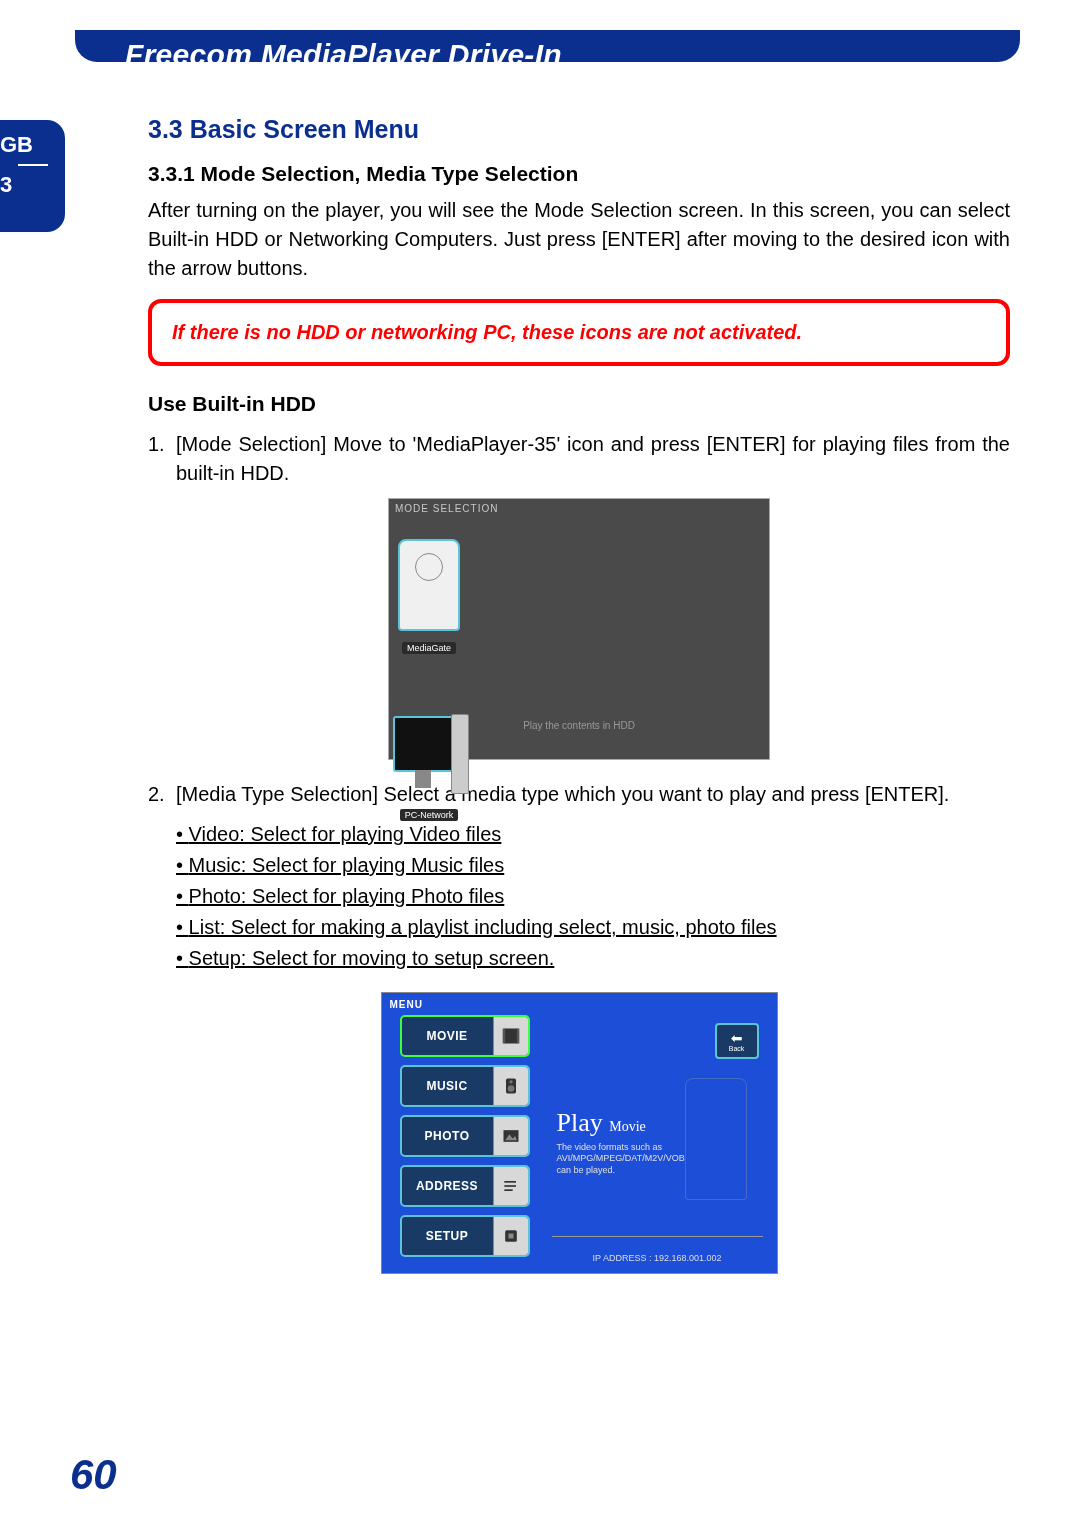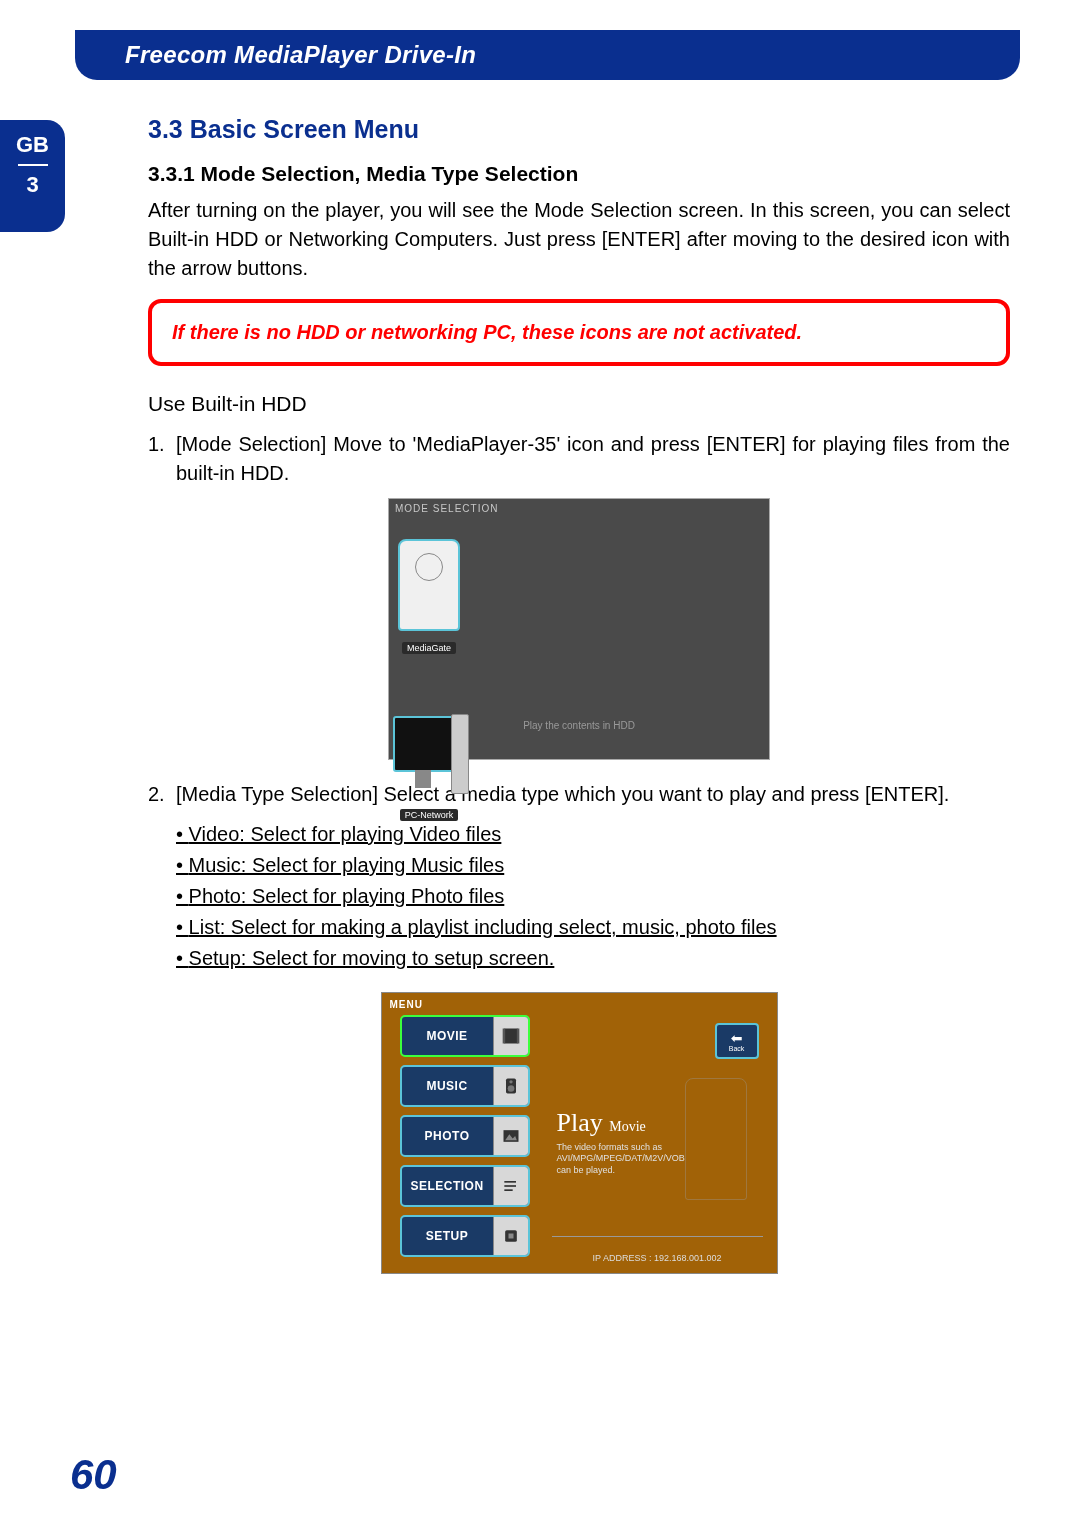--- a/index.html
+++ b/index.html
@@ -10,41 +10,41 @@
     width: 1080px;
     height: 1529px;
     position: relative;
     color: #000;
   }
   .header-bar {
     position: absolute;
     top: 30px;
     left: 75px;
     right: 60px;
-    height: 50px;
+    height: 32px;
     background: #0a2f8f;
     border-radius: 0 0 22px 22px;
     color: #fff;
     font-weight: bold;
-    font-size: 24px;
+    font-size: 30px;
     padding-left: 50px;
     line-height: 50px;
     font-style: italic;
     letter-spacing: 0.3px;
   }
   .side-tab {
     position: absolute;
     top: 120px;
     left: 0;
     width: 65px;
     height: 100px;
     background: #0a2f8f;
     border-radius: 0 18px 18px 0;
     color: #fff;
-    text-align: center;
+    text-align: left;
     font-weight: bold;
     font-size: 22px;
     padding-top: 12px;
   }
   .side-tab .line {
     border-top: 2px solid #fff;
     width: 30px;
     margin: 6px auto;
   }
   .content {
@@ -78,21 +78,21 @@
     padding: 16px 20px;
     color: #ff0000;
     font-weight: bold;
     font-style: italic;
     font-size: 20px;
     text-align: justify;
     margin: 16px 0 26px 0;
     line-height: 1.35;
   }
   .h-use {
-    font-weight: normal;
+    font-weight: bold;
     font-size: 21px;
     margin-bottom: 14px;
   }
   .ol-item {
     display: flex;
     font-size: 20px;
     text-align: justify;
     margin-bottom: 10px;
     line-height: 1.45;
   }
@@ -202,21 +202,21 @@
     text-align: center;
     font-size: 10px;
     color: #999;
   }
 
   
   .screen2 {
     width: 395px;
     height: 280px;
     margin: 18px auto 0 auto;
-    background: #a16207;
+    background: #1d4ed8;
     border: 1px solid #888;
     position: relative;
     font-family: Arial, sans-serif;
     overflow: hidden;
   }
   .screen2 .menu-label {
     position: absolute;
     top: 6px; left: 8px;
     color: #fff;
     font-size: 10px;
@@ -422,21 +422,21 @@
       <div class="menu-btn">
         <span class="lbl">PHOTO</span>
         <span class="ic">
             <svg viewBox="0 0 24 24">
               <rect x="3" y="5" width="18" height="14" fill="#333"></rect>
               <polygon points="5,17 10,10 14,15 17,12 19,17" fill="#888"></polygon>
             </svg>
           </span>
       </div>
       <div class="menu-btn">
-        <span class="lbl">SELECTION</span>
+        <span class="lbl">ADDRESS</span>
         <span class="ic">
             <svg viewBox="0 0 24 24">
               <rect x="4" y="6" width="14" height="2" fill="#333"></rect>
               <rect x="4" y="11" width="14" height="2" fill="#333"></rect>
               <rect x="4" y="16" width="10" height="2" fill="#333"></rect>
             </svg>
           </span>
       </div>
       <div class="menu-btn">
         <span class="lbl">SETUP</span>

